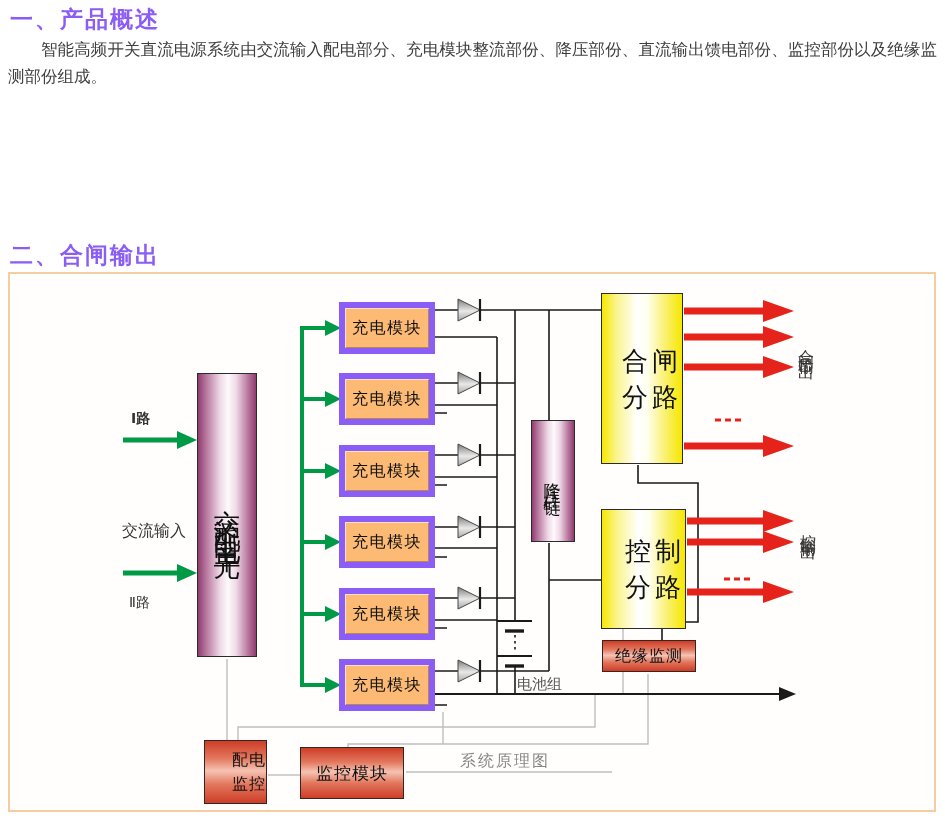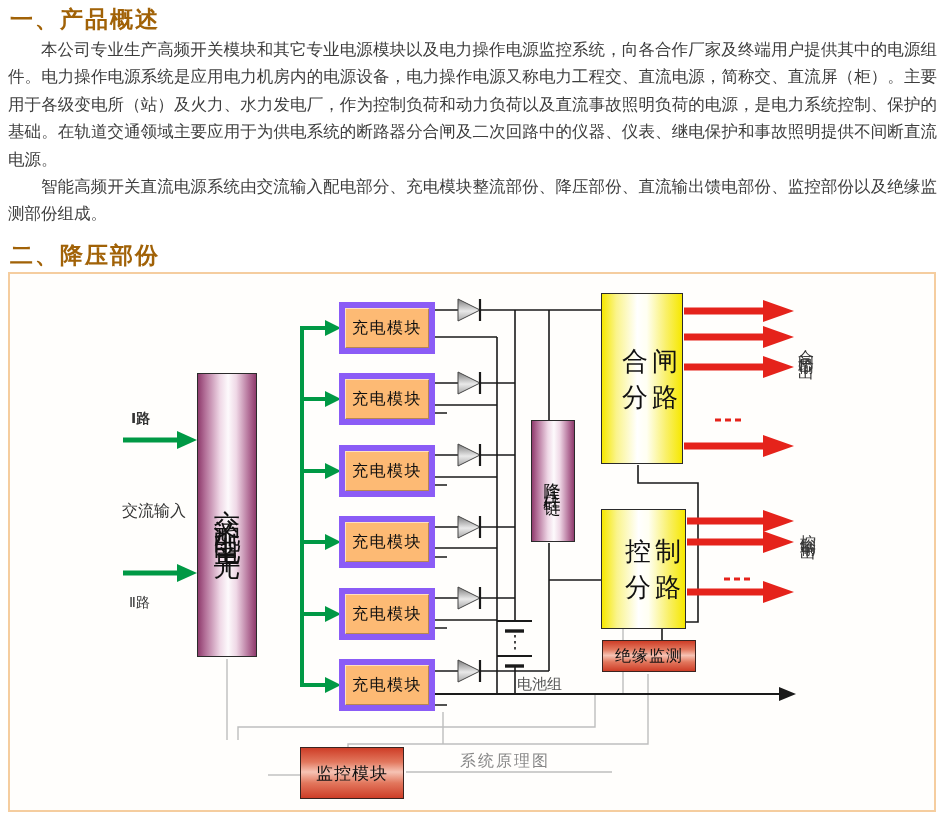--- a/index.html
+++ b/index.html
@@ -1,18 +1,18 @@
 <!DOCTYPE html>
 <html><head>
 <meta charset="utf-8">
 <style>
   html,body{margin:0;padding:0;background:#ffffff;}
   #stage{position:relative;width:945px;height:820px;background:#ffffff;overflow:hidden;
          font-family:"DejaVu Sans","Liberation Sans",sans-serif;}
-  .h-red{position:absolute;left:10px;color:#a16207;font-size:23px;font-weight:bold;letter-spacing:2px;white-space:nowrap;}
+  .h-red{position:absolute;left:10px;color:#8b5cf6;font-size:23px;font-weight:bold;letter-spacing:2px;white-space:nowrap;}
   #doc-text{position:absolute;left:8px;top:36px;width:929px;color:#3d3d3d;font-size:16.5px;line-height:27.4px;text-align:justify;}
   #doc-text p{margin:0;text-indent:2em;}
   
   #panel{position:absolute;left:8px;top:272px;width:924px;height:536px;border:2px solid #f5cd9f;background:#fffefc;}
   svg.layer{position:absolute;left:0;top:0;}
   .dbox{position:absolute;box-sizing:border-box;display:flex;align-items:center;justify-content:center;color:#111;}
   .purple{background:linear-gradient(90deg,#8f3c6d 0%,#b26e97 12%,#efd8e6 38%,#fdfafc 52%,#efd8e6 66%,#b26e97 88%,#8f3c6d 100%);border:1px solid #2b2b2b;}
   .yellow{background:linear-gradient(90deg,#f6e800 0%,#faf48c 18%,#ffffff 44%,#fffff2 56%,#f9f06a 80%,#f6e800 100%);border:1px solid #2b2b2b;}
   .redbox{background:linear-gradient(180deg,#ce3d27 0%,#e2775d 28%,#f6c3b4 48%,#e2775d 70%,#ce3d27 100%);border:1px solid #3a2420;}
   .graybox{background:#fdba74;border:6px solid #8b5cf6;box-shadow:inset 1px 1px 0 rgba(255,255,255,.55),inset -1px -1px 0 rgba(0,0,0,.28);
@@ -22,25 +22,24 @@
   .two-line{display:flex;flex-direction:column;align-items:flex-end;justify-content:center;}
 </style>
 </head>
 <body>
 
 <div id="stage">
 
   <div class="h-red" style="top:4px;">一、产品概述</div>
 
   <div id="doc-text">
-    <p>本公司专业生产高频开关模块和其它专业电源模块以及电力操作电源监控系统，向各合作厂家及终端用户提供其中的电源组件。电力操作电源系统是应用电力机房内的电源设备，电力操作电源又称电力工程交、直流电源，简称交、直流屏（柜）。主要用于各级变电所（站）及火力、水力发电厂，作为控制负荷和动力负荷以及直流事故照明负荷的电源，是电力系统控制、保护的基础。在轨道交通领域主要应用于为供电系统的断路器分合闸及二次回路中的仪器、仪表、继电保护和事故照明提供不间断直流电源。</p>
     <p>智能高频开关直流电源系统由交流输入配电部分、充电模块整流部份、降压部份、直流输出馈电部份、监控部份以及绝缘监测部份组成。</p>
   </div>
 
-  <div class="h-red" style="top:240px;">二、降压部份</div>
+  <div class="h-red" style="top:240px;">二、合闸输出</div>
 
   <div id="panel"></div>
 
   <svg class="layer" width="945" height="820" viewBox="0 0 945 820">
     <defs>
       <linearGradient id="dg" x1="0" y1="0" x2="0" y2="1">
         <stop offset="0" stop-color="#7c7c7c"></stop>
           <stop offset="0.55" stop-color="#e9e9e9"></stop>
           <stop offset="1" stop-color="#a8a8a8"></stop>
       </linearGradient>
@@ -197,26 +196,30 @@
 
   <div class="dbox yellow two-line" style="left:601px;top:509px;width:85px;height:120px;font-size:26px;line-height:36px;letter-spacing:4px;">
     <span>控制</span>
     <span>分路</span>
   </div>
 
   <div class="dbox redbox" style="left:602px;top:640px;width:94px;height:32px;font-size:16px;letter-spacing:1px;">
     <span>绝缘监测</span>
   </div>
 
+  <div class="dbox redbox two-line" style="left:204px;top:740px;width:63px;height:64px;font-size:16px;line-height:24px;letter-spacing:1px;">
+    <span>配电</span>
+    <span>监控</span>
+  </div>
 
   <div class="dbox redbox" style="left:300px;top:747px;width:104px;height:52px;font-size:17px;letter-spacing:1px;">
     <span>监控模块</span>
   </div>
 
   <div class="lab" style="left:131px;top:410px;font-size:14px;font-weight:bold;">Ⅰ路</div>
-  <div class="lab" style="left:122px;top:501px;font-size:16px;">交流输入</div>
+  <div class="lab" style="left:122px;top:521px;font-size:16px;">交流输入</div>
   <div class="lab" style="left:129px;top:594px;font-size:14px;">Ⅱ路</div>
   <div class="lab vtext" style="left:795px;top:336px;font-size:16px;letter-spacing:5px;">合闸输出</div>
   <div class="lab vtext" style="left:797px;top:522px;font-size:16px;letter-spacing:3px;">控制输出</div>
   <div class="lab" style="left:517px;top:675px;font-size:15px;color:#555;">电池组</div>
   <div class="lab" style="left:460px;top:751px;font-size:16px;color:#888;letter-spacing:2px;">系统原理图</div>
 
 </div>
 
 </body></html>

